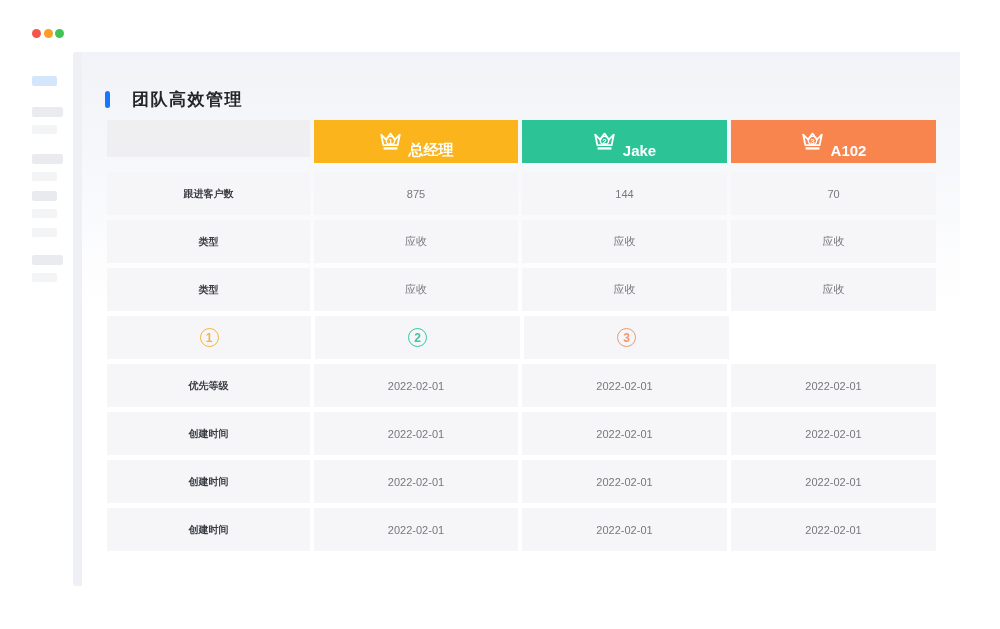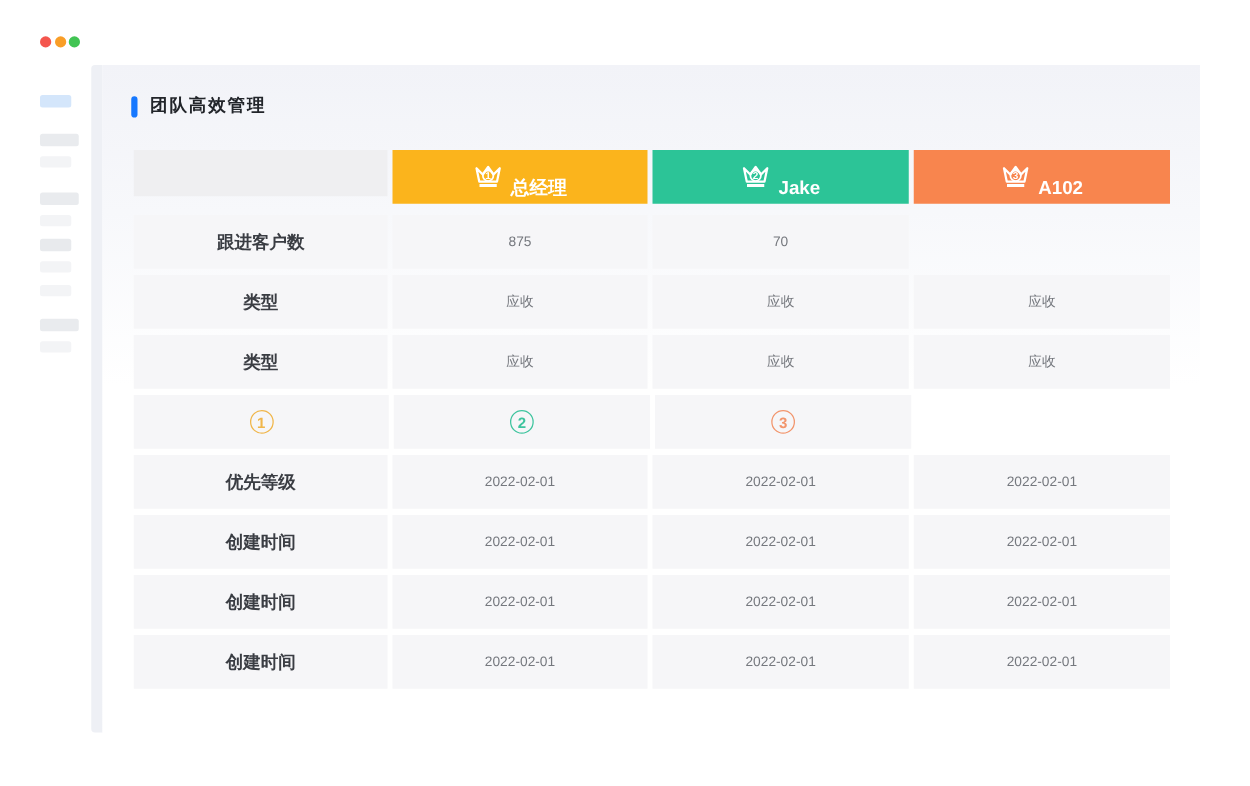--- a/index.html
+++ b/index.html
@@ -16,34 +16,34 @@
   .skel.dark{background:#e8eaed;height:10px;}
   .skel.light{background:#f3f4f6;height:9px;}
 
   
   .edge-strip{position:absolute;left:73px;top:52px;width:9px;height:534px;background:#eef0f5;border-radius:3px 0 0 3px;}
   .card{position:absolute;left:82px;top:52px;width:878px;height:534px;
         background:linear-gradient(180deg,#f2f3f8 0%,#f7f8fb 22%,#ffffff 48%);}
 
   .title-row{position:absolute;left:23px;top:24px;display:flex;align-items:center;}
   .accent-bar{width:5px;height:17px;border-radius:2.5px;background:#1678ff;margin-right:10px;}
-  .page-title{margin:0;font-size:14px;font-weight:700;color:#22252a;letter-spacing:1.5px;}
+  .page-title{margin:12px;font-size:17px;font-weight:700;color:#22252a;letter-spacing:1.5px;}
 
   
   .table{position:absolute;left:25px;top:68px;width:829px;}
   .trow{display:flex;margin-bottom:5px;}
   .trow.thead{margin-bottom:9px;}
   .cell{display:flex;align-items:center;justify-content:center;height:43px;background:#f6f6f8;box-sizing:border-box;}
   .cell + .cell{margin-left:4px;}
   .c0{width:203px;}.c1{width:204px;}.c2{width:205px;}.c3{width:205px;}
   .th-label{height:37px;background:#efeff1;align-self:flex-start;}
   .th-col{height:43px;color:#ffffff;font-weight:700;font-size:15px;}
   .th-col .crown{margin-right:7px;display:block;}
   .th-col .col-title{display:block;margin-top:17px;}
-  .row-label{font-weight:700;font-size:14px;color:#3a3d43;}
+  .row-label{font-weight:700;font-size:10px;color:#3a3d43;}
   .val{font-size:11px;color:#75787e;}
   .circle-badge{width:19px;height:19px;border-radius:50%;border:1.5px solid currentColor;
        display:flex;align-items:center;justify-content:center;font-size:12px;font-weight:700;box-sizing:border-box;}
 </style>
 </head>
 <body>
 
 <div class="window">
   <div id="traffic">
       <div class="dot" style="left: 32px; background: rgb(244, 86, 78);"></div>
@@ -98,20 +98,23 @@
               <text x="11.5" y="11.6" text-anchor="middle" font-size="8" font-weight="bold" fill="#ffffff">3</text>
             </svg>
             <span class="col-title">A102</span>
           </div>
         </div>
         <div class="trow">
           <div class="cell row-label c0">跟进客户数</div>
           <div class="cell c1">
             <span class="val">875</span>
           </div>
+          <div class="cell c2">
+            <span class="val">144</span>
+          </div>
           <div class="cell c3">
             <span class="val">70</span>
           </div>
         </div>
         <div class="trow">
           <div class="cell row-label c0">类型</div>
           <div class="cell c1">
             <span class="val">应收</span>
           </div>
           <div class="cell c2">

